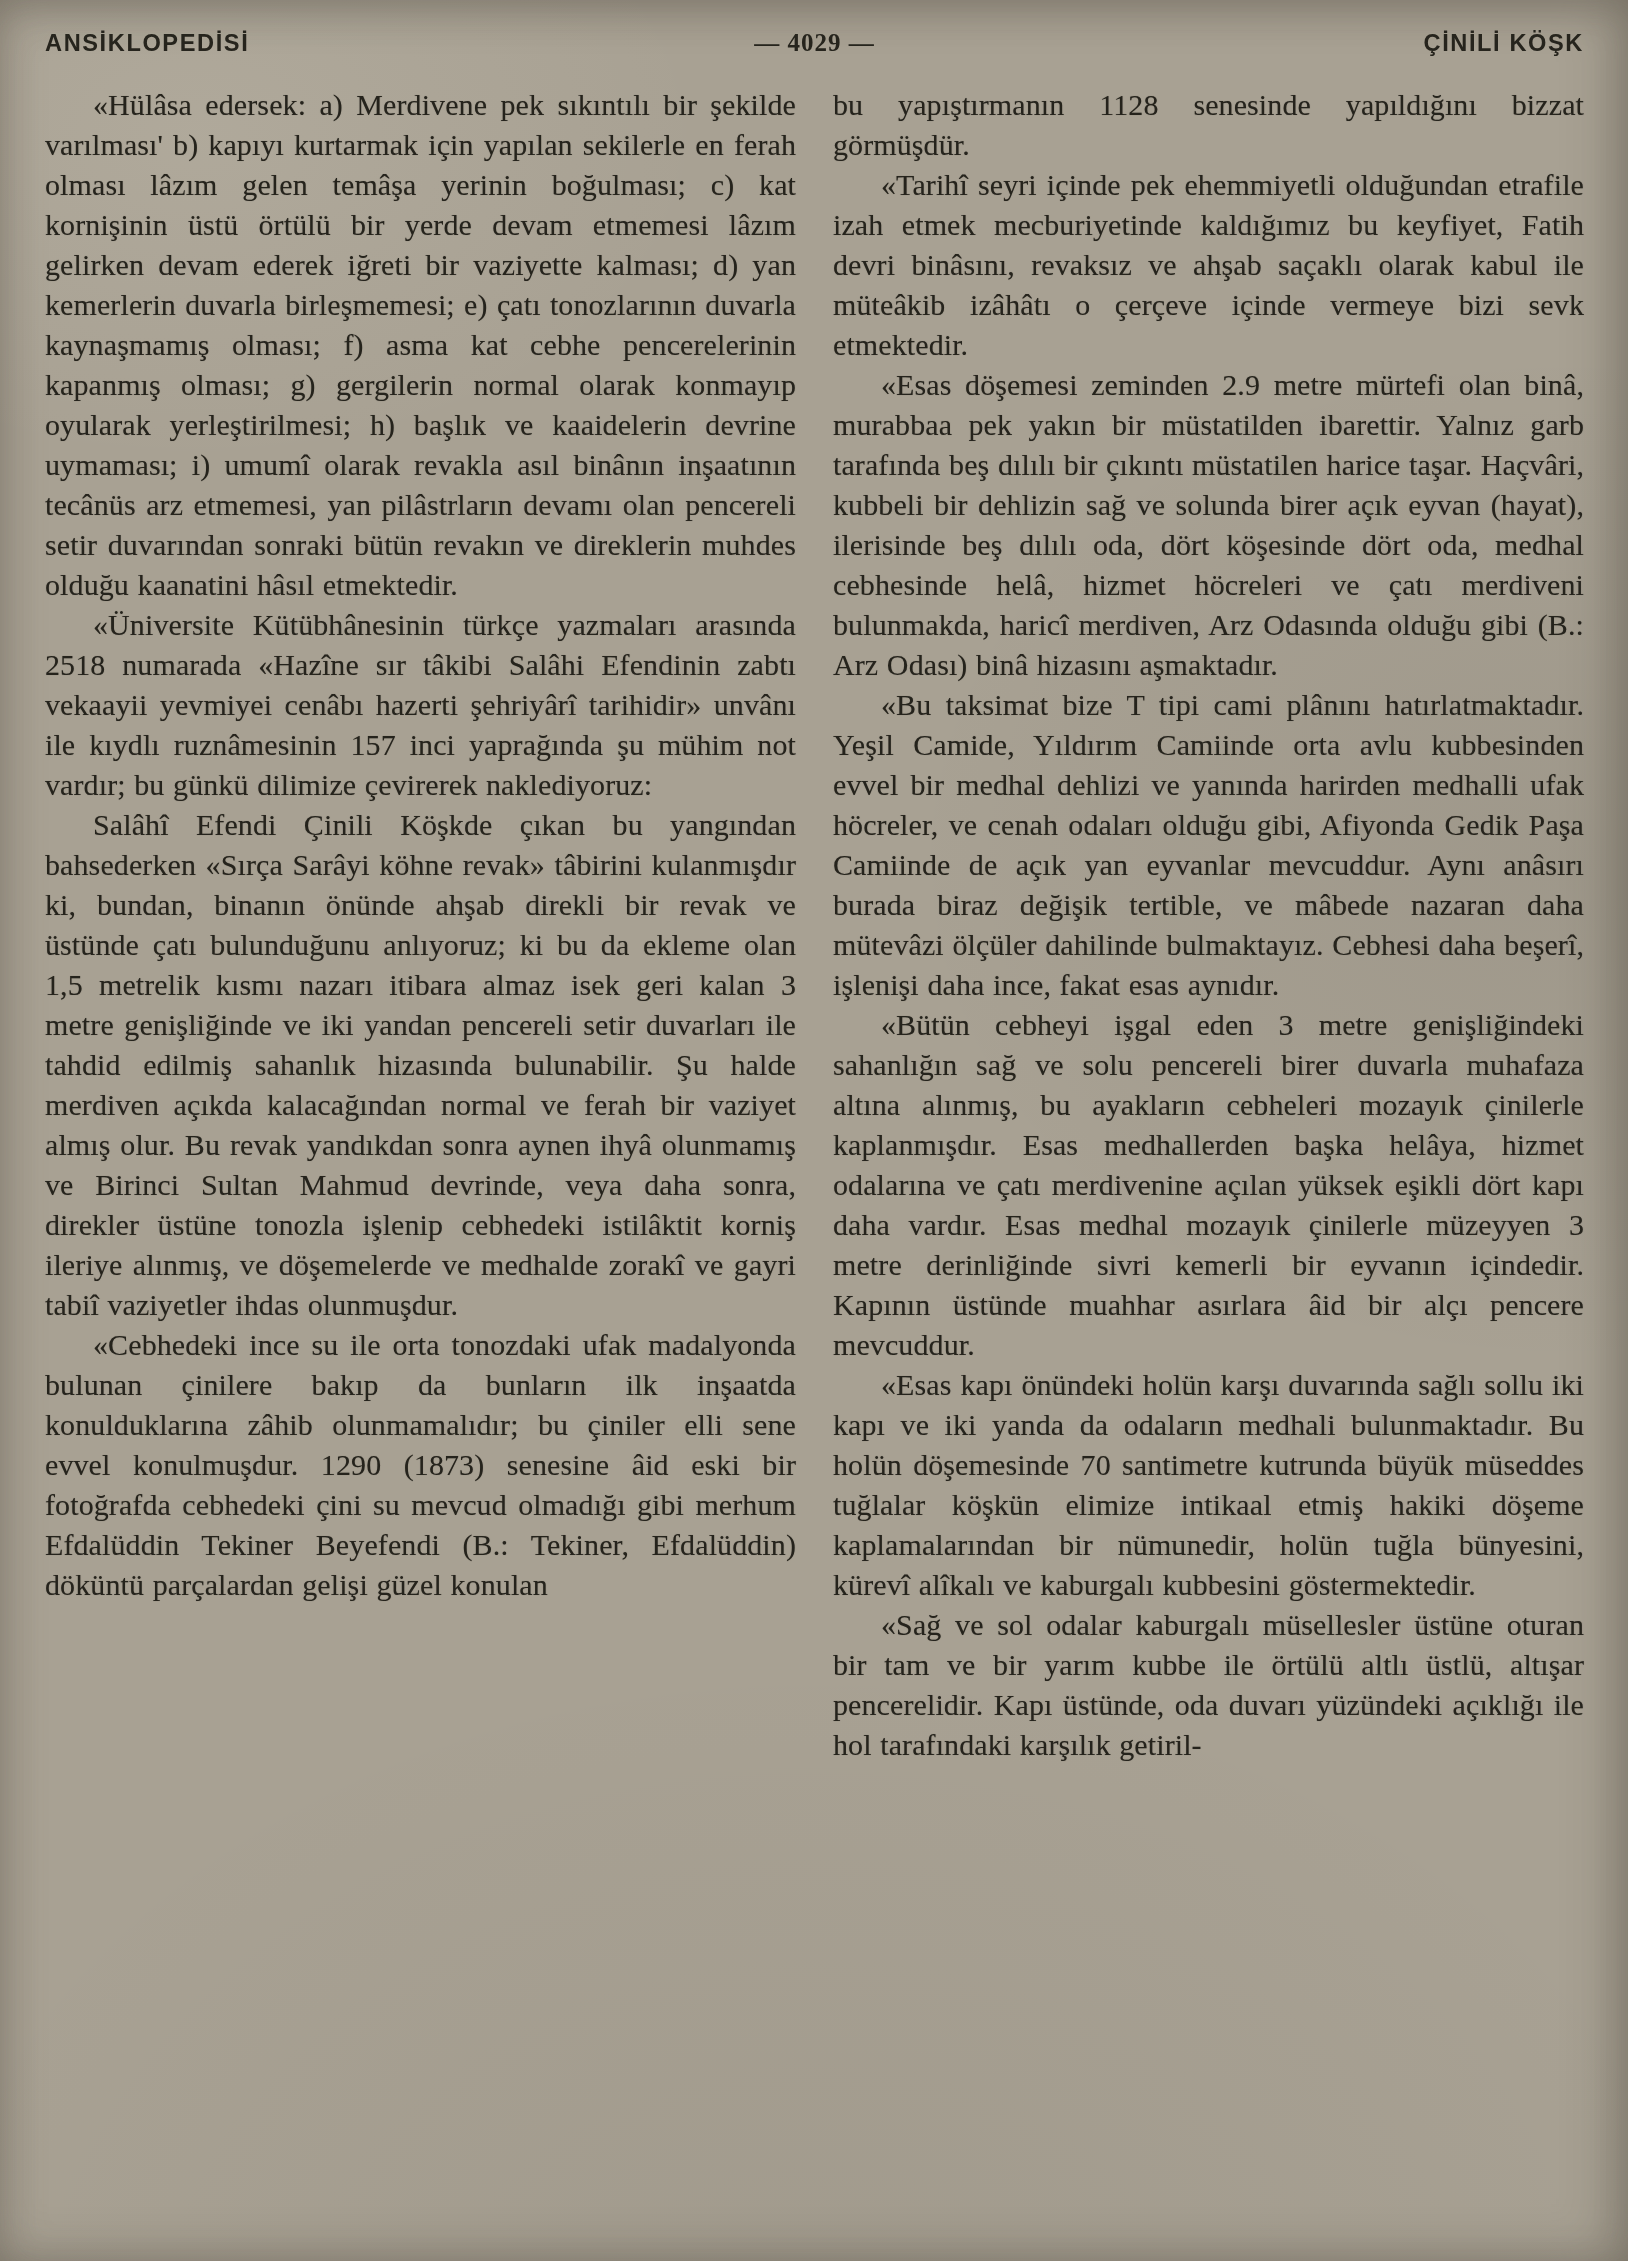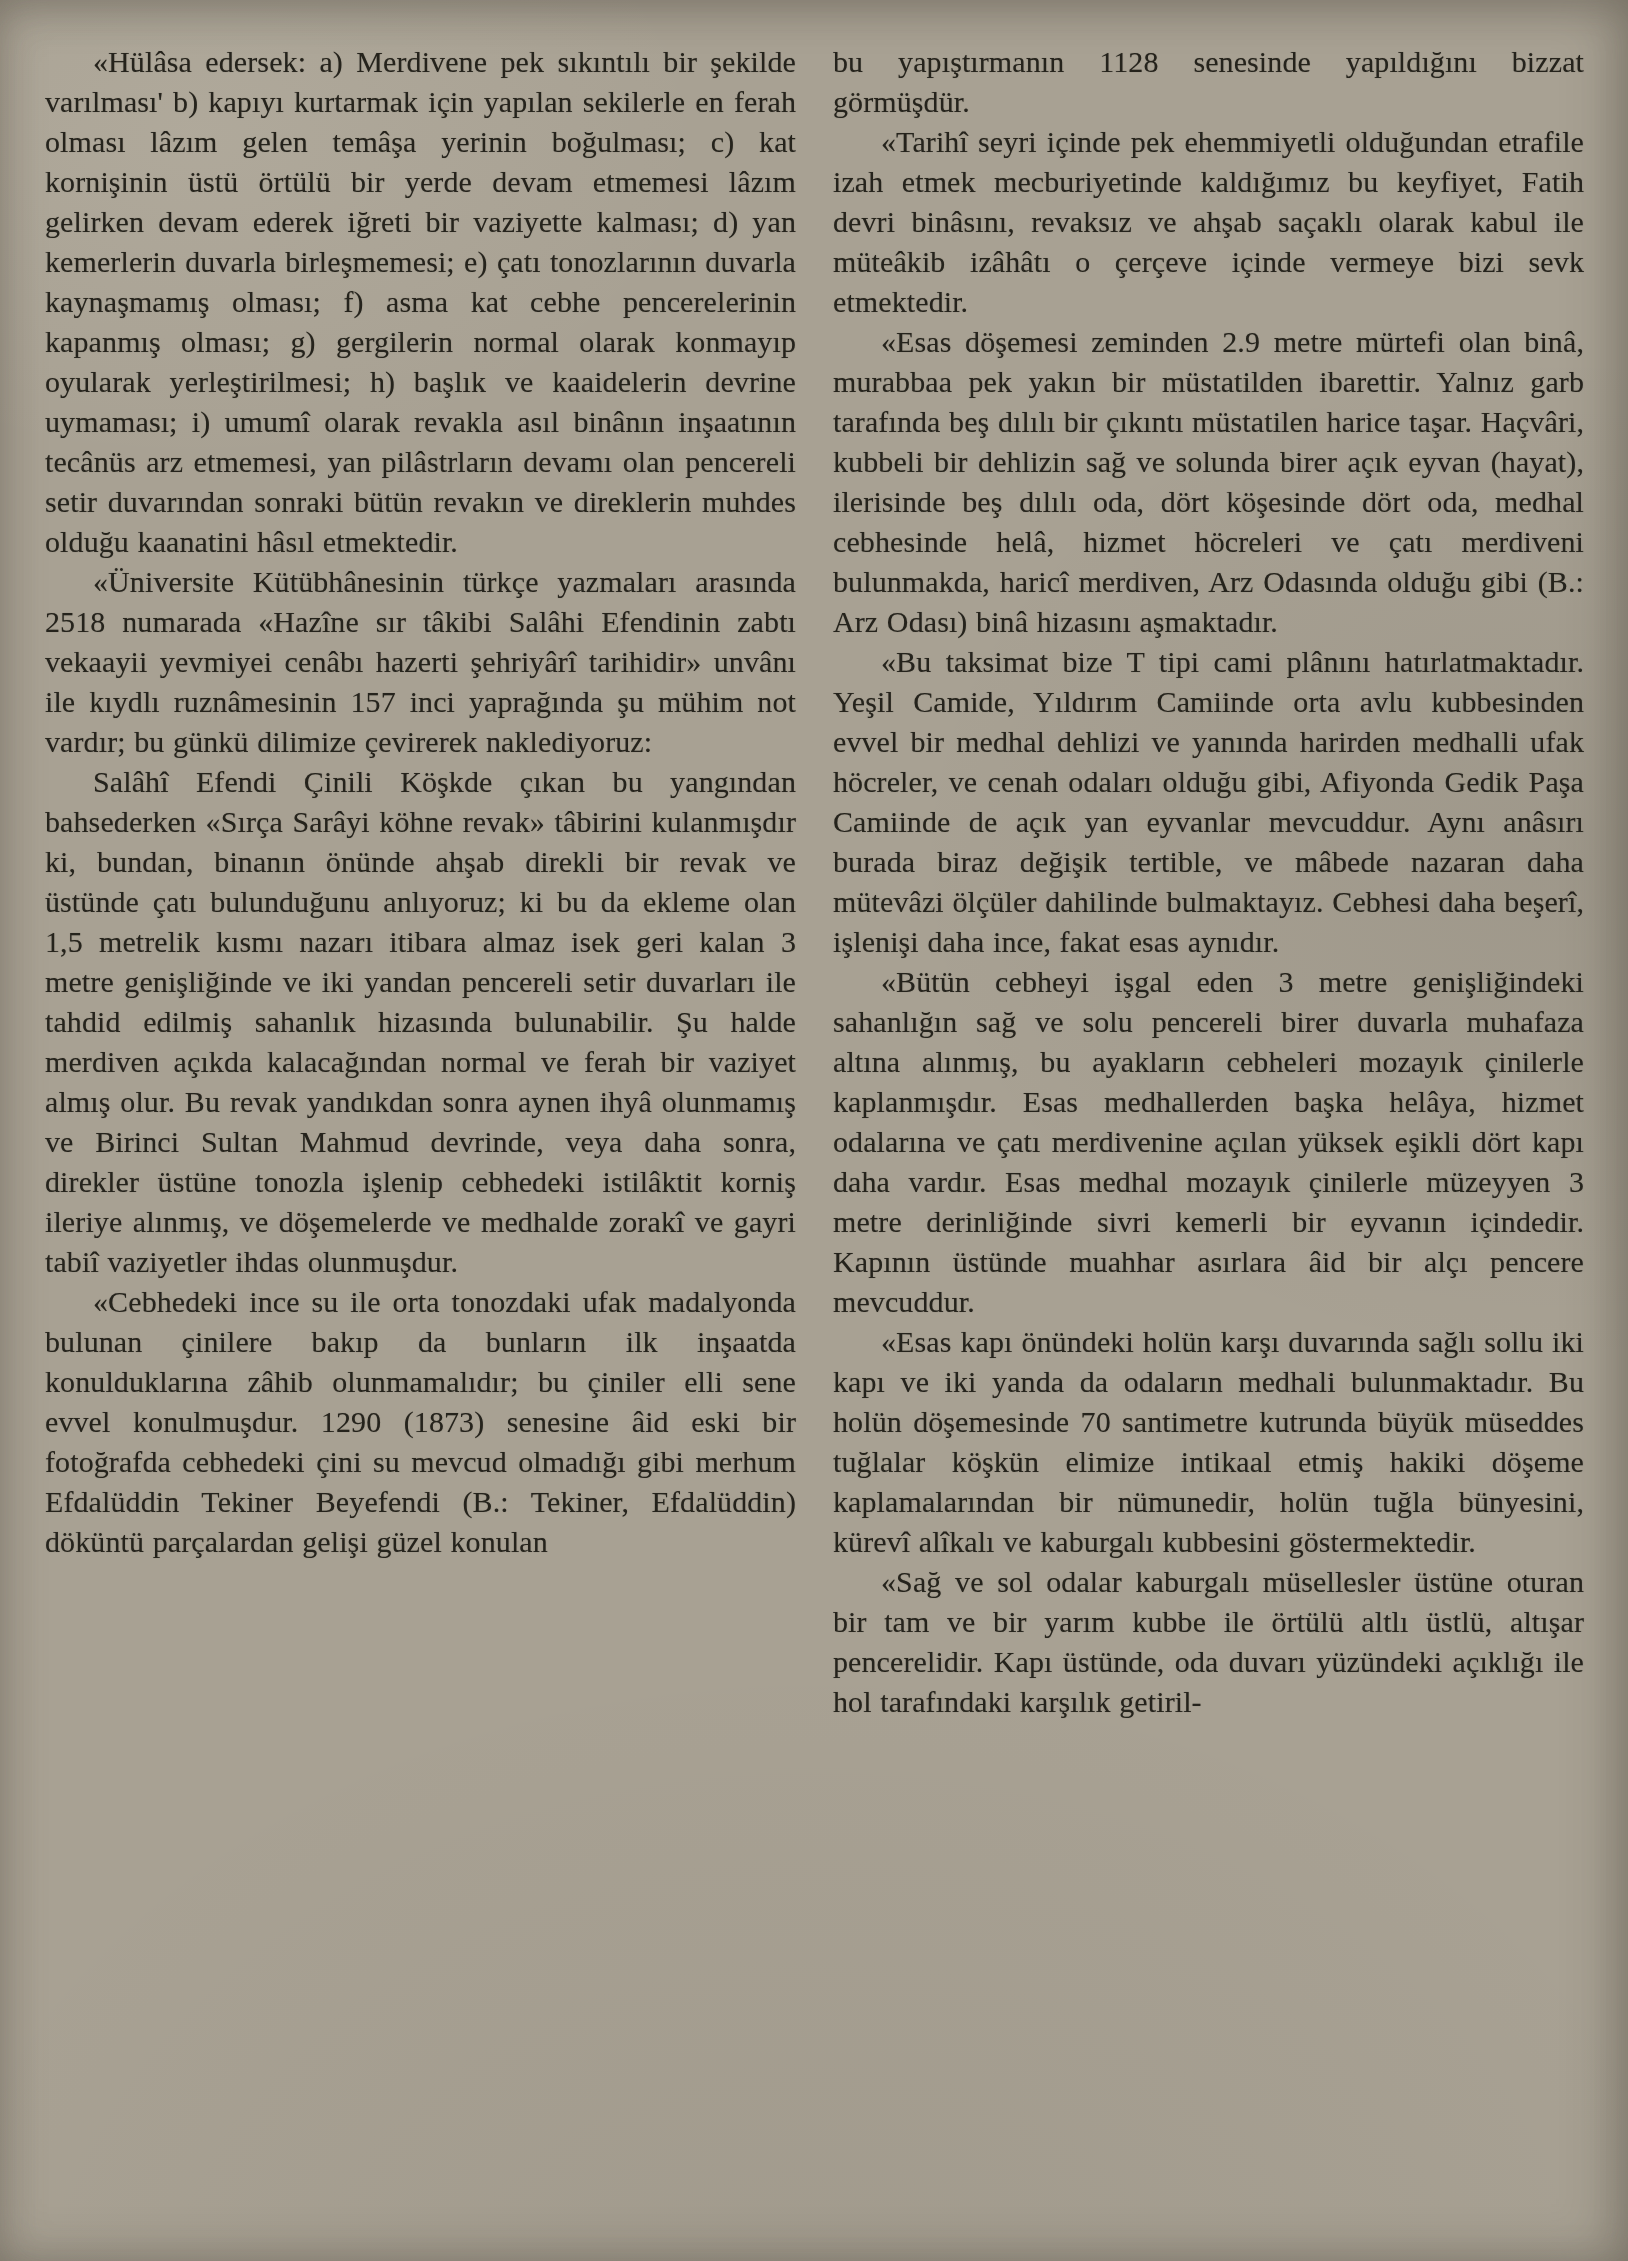--- a/index.html
+++ b/index.html
@@ -38,40 +38,45 @@
     .page-header .hdr-center {
       justify-self: center;
       font-family: "Liberation Serif", serif;
       letter-spacing: 1px;
       font-size: 25px;
     }
     .page-header .hdr-right { justify-self: end; }
     .columns {
       display: flex;
       gap: 37px;
-      margin-top: 13px;
+      margin-top: 28px;
     }
     .column { flex: 1 1 0; min-width: 0; }
     p.para {
       font-size: 30px;
       line-height: 40px;
       text-align: justify;
       text-indent: 48px;
       letter-spacing: 0.1px;
       word-spacing: 1px;
       color: #25231c;
       text-shadow: 0 0 1px rgba(37,35,28,0.32);
     }
     p.para.continuation { text-indent: 0; }
   </style>
 </head>
 <body>
 
 <div class="page">
 
+  <header class="page-header">
+    <span class="hdr-left">ANSİKLOPEDİSİ</span>
+    <span class="hdr-center">— 4029 —</span>
+    <span class="hdr-right">ÇİNİLİ KÖŞK</span>
+  </header>
 
   <div class="columns">
 
     <div class="column">
       <p class="para">«Hülâsa edersek: a) Merdivene pek sıkıntılı bir şekilde varılması' b) kapıyı kurtarmak için yapılan sekilerle en ferah olması lâzım gelen temâşa yerinin boğulması; c) kat kornişinin üstü örtülü bir yerde devam etmemesi lâzım gelirken devam ederek iğreti bir vaziyette kalması; d) yan kemerlerin duvarla birleşmemesi; e) çatı tonozlarının duvarla kaynaşmamış olması; f) asma kat cebhe pencerelerinin kapanmış olması; g) gergilerin normal olarak konmayıp oyularak yerleştirilmesi; h) başlık ve kaaidelerin devrine uymaması; i) umumî olarak revakla asıl binânın inşaatının tecânüs arz etmemesi, yan pilâstrların devamı olan pencereli setir duvarından sonraki bütün revakın ve direklerin muhdes olduğu kaanatini hâsıl etmektedir.</p>
       <p class="para">«Üniversite Kütübhânesinin türkçe yazmaları arasında 2518 numarada «Hazîne sır tâkibi Salâhi Efendinin zabtı vekaayii yevmiyei cenâbı hazerti şehriyârî tarihidir» unvânı ile kıydlı ruznâmesinin 157 inci yaprağında şu mühim not vardır; bu günkü dilimize çevirerek naklediyoruz:</p>
       <p class="para">Salâhî Efendi Çinili Köşkde çıkan bu yangından bahsederken «Sırça Sarâyi köhne revak» tâbirini kulanmışdır ki, bundan, binanın önünde ahşab direkli bir revak ve üstünde çatı bulunduğunu anlıyoruz; ki bu da ekleme olan 1,5 metrelik kısmı nazarı itibara almaz isek geri kalan 3 metre genişliğinde ve iki yandan pencereli setir duvarları ile tahdid edilmiş sahanlık hizasında bulunabilir. Şu halde merdiven açıkda kalacağından normal ve ferah bir vaziyet almış olur. Bu revak yandıkdan sonra aynen ihyâ olunmamış ve Birinci Sultan Mahmud devrinde, veya daha sonra, direkler üstüne tonozla işlenip cebhedeki istilâktit korniş ileriye alınmış, ve döşemelerde ve medhalde zorakî ve gayri tabiî vaziyetler ihdas olunmuşdur.</p>
       <p class="para">«Cebhedeki ince su ile orta tonozdaki ufak madalyonda bulunan çinilere bakıp da bunların ilk inşaatda konulduklarına zâhib olunmamalıdır; bu çiniler elli sene evvel konulmuşdur. 1290 (1873) senesine âid eski bir fotoğrafda cebhedeki çini su mevcud olmadığı gibi merhum Efdalüddin Tekiner Beyefendi (B.: Tekiner, Efdalüddin) döküntü parçalardan gelişi güzel konulan</p>
     </div>
 

